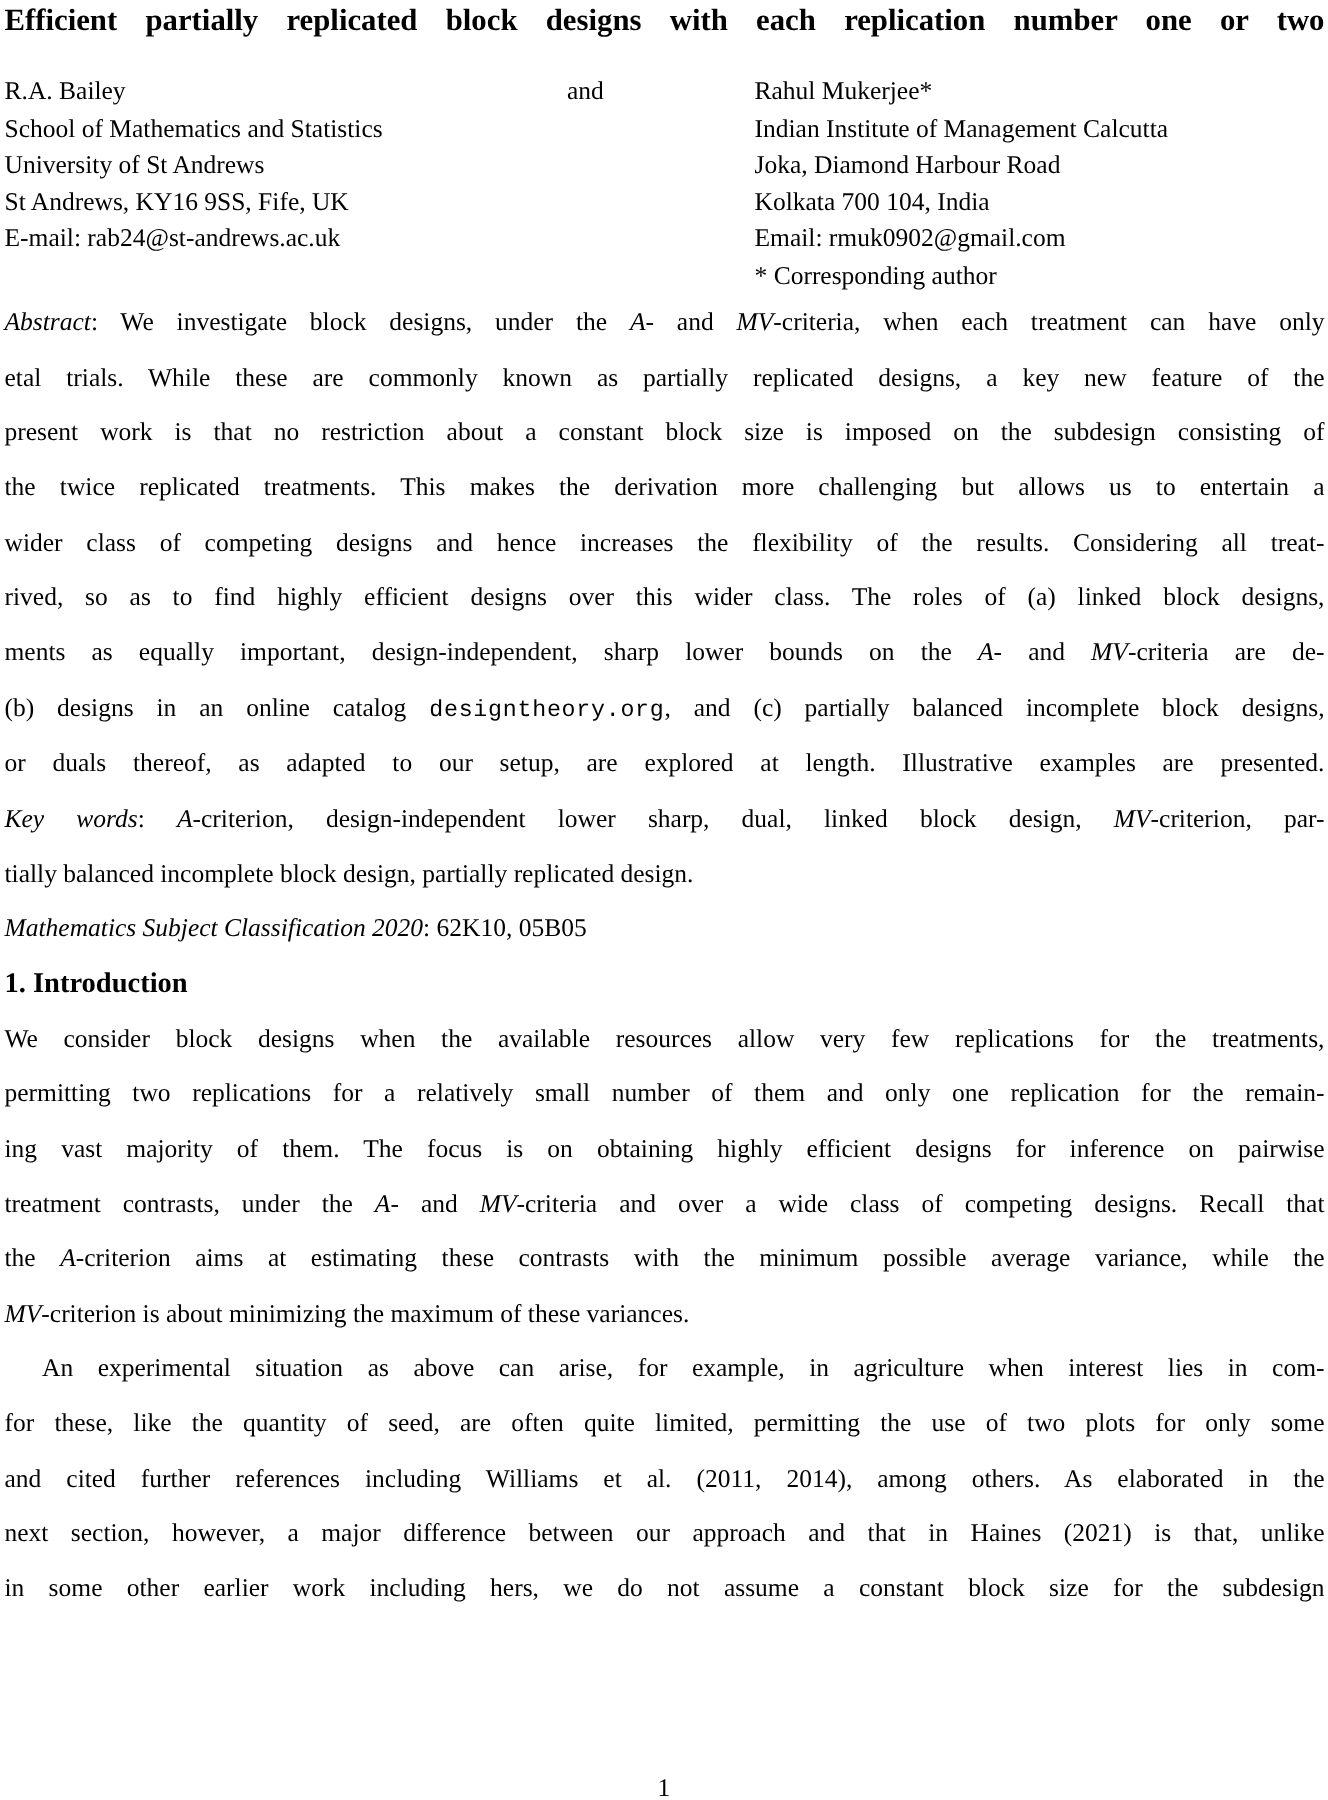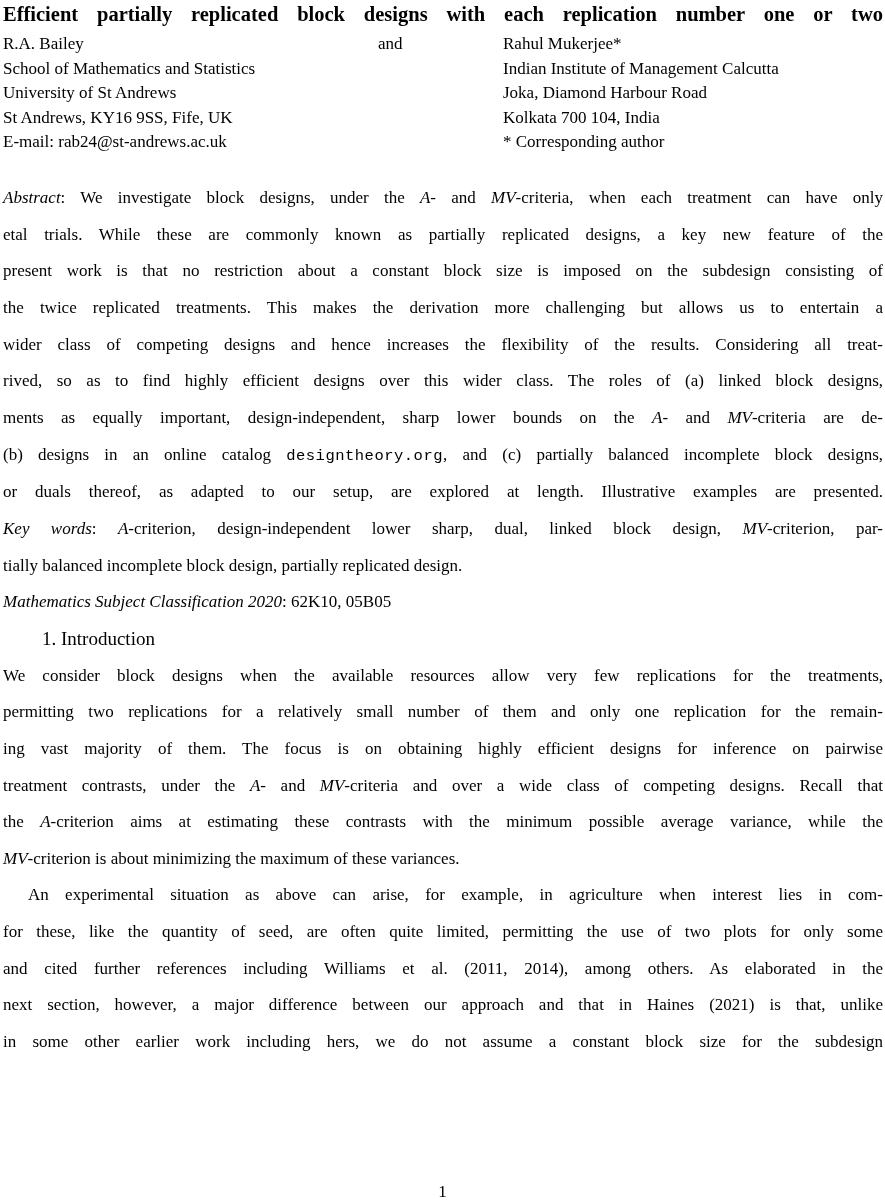--- a/index.html
+++ b/index.html
@@ -19,40 +19,40 @@
   }
   .title {
     font-size: 20.5px;
     font-weight: 700;
     line-height: 26px;
     text-align: justify;
     text-align-last: justify;
   }
   .authors {
     position: relative;
-    margin-top: 5px;
+    margin-top: 22px;
     height: 148px;
     font-size: 17px;
     line-height: 24.6px;
   }
   .authors .line { text-align: left; }
   .author-left { position: absolute; left: 0; top: 0; }
   .author-and { position: absolute; left: 375px; top: 0; }
   .author-right { position: absolute; left: 500px; top: 0; }
   .body-lines .line {
     font-size: 17px;
     line-height: 36.65px;
     text-align: justify;
     text-align-last: justify;
   }
   .body-lines .line.last { text-align-last: left; }
   .line.indent { text-indent: 25px; }
   .heading-lines .line { font-size: 19px; }
   .run-i { font-style: italic; }
-  .run-b { font-weight: 400; margin-left: 39px; }
+  .run-b { font-weight: 700; }
   .run-m {
     font-family: "Liberation Mono", "DejaVu Sans Mono", monospace;
     font-size: 15.5px;
     letter-spacing: 0.5px;
   }
   .page-number {
     position: absolute;
     left: 0; right: 0; bottom: 1px;
     text-align: center;
     font-size: 17px;
@@ -73,20 +73,21 @@
         <div class="line last"><span class="run">University of St Andrews</span></div>
         <div class="line last"><span class="run">St Andrews, KY16 9SS, Fife, UK</span></div>
         <div class="line last"><span class="run">E-mail: rab24@st-andrews.ac.uk</span></div>
       </div>
     <div class="author-and">and</div>
     <div class="author-right">
         <div class="line last"><span class="run">Rahul Mukerjee*</span></div>
         <div class="line last"><span class="run">Indian Institute of Management Calcutta</span></div>
         <div class="line last"><span class="run">Joka, Diamond Harbour Road</span></div>
         <div class="line last"><span class="run">Kolkata 700 104, India</span></div>
+        <div class="line last"><span class="run">Email: rmuk0902@gmail.com</span></div>
         <div class="line last"><span class="run">* Corresponding author</span></div>
       </div>
   </div>
 
   <div class="body-lines">
       <div class="line"><span class="run run-i">Abstract</span><span class="run">: We investigate block designs, under the </span><span class="run run-i">A</span><span class="run">- and </span><span class="run run-i">MV</span><span class="run">-criteria, when each treatment can have only</span></div>
       <div class="line"><span class="run">etal trials. While these are commonly known as partially replicated designs, a key new feature of the</span></div>
       <div class="line"><span class="run">present work is that no restriction about a constant block size is imposed on the subdesign consisting of</span></div>
       <div class="line"><span class="run">the twice replicated treatments. This makes the derivation more challenging but allows us to entertain a</span></div>
       <div class="line"><span class="run">wider class of competing designs and hence increases the flexibility of the results. Considering all treat-</span></div>

